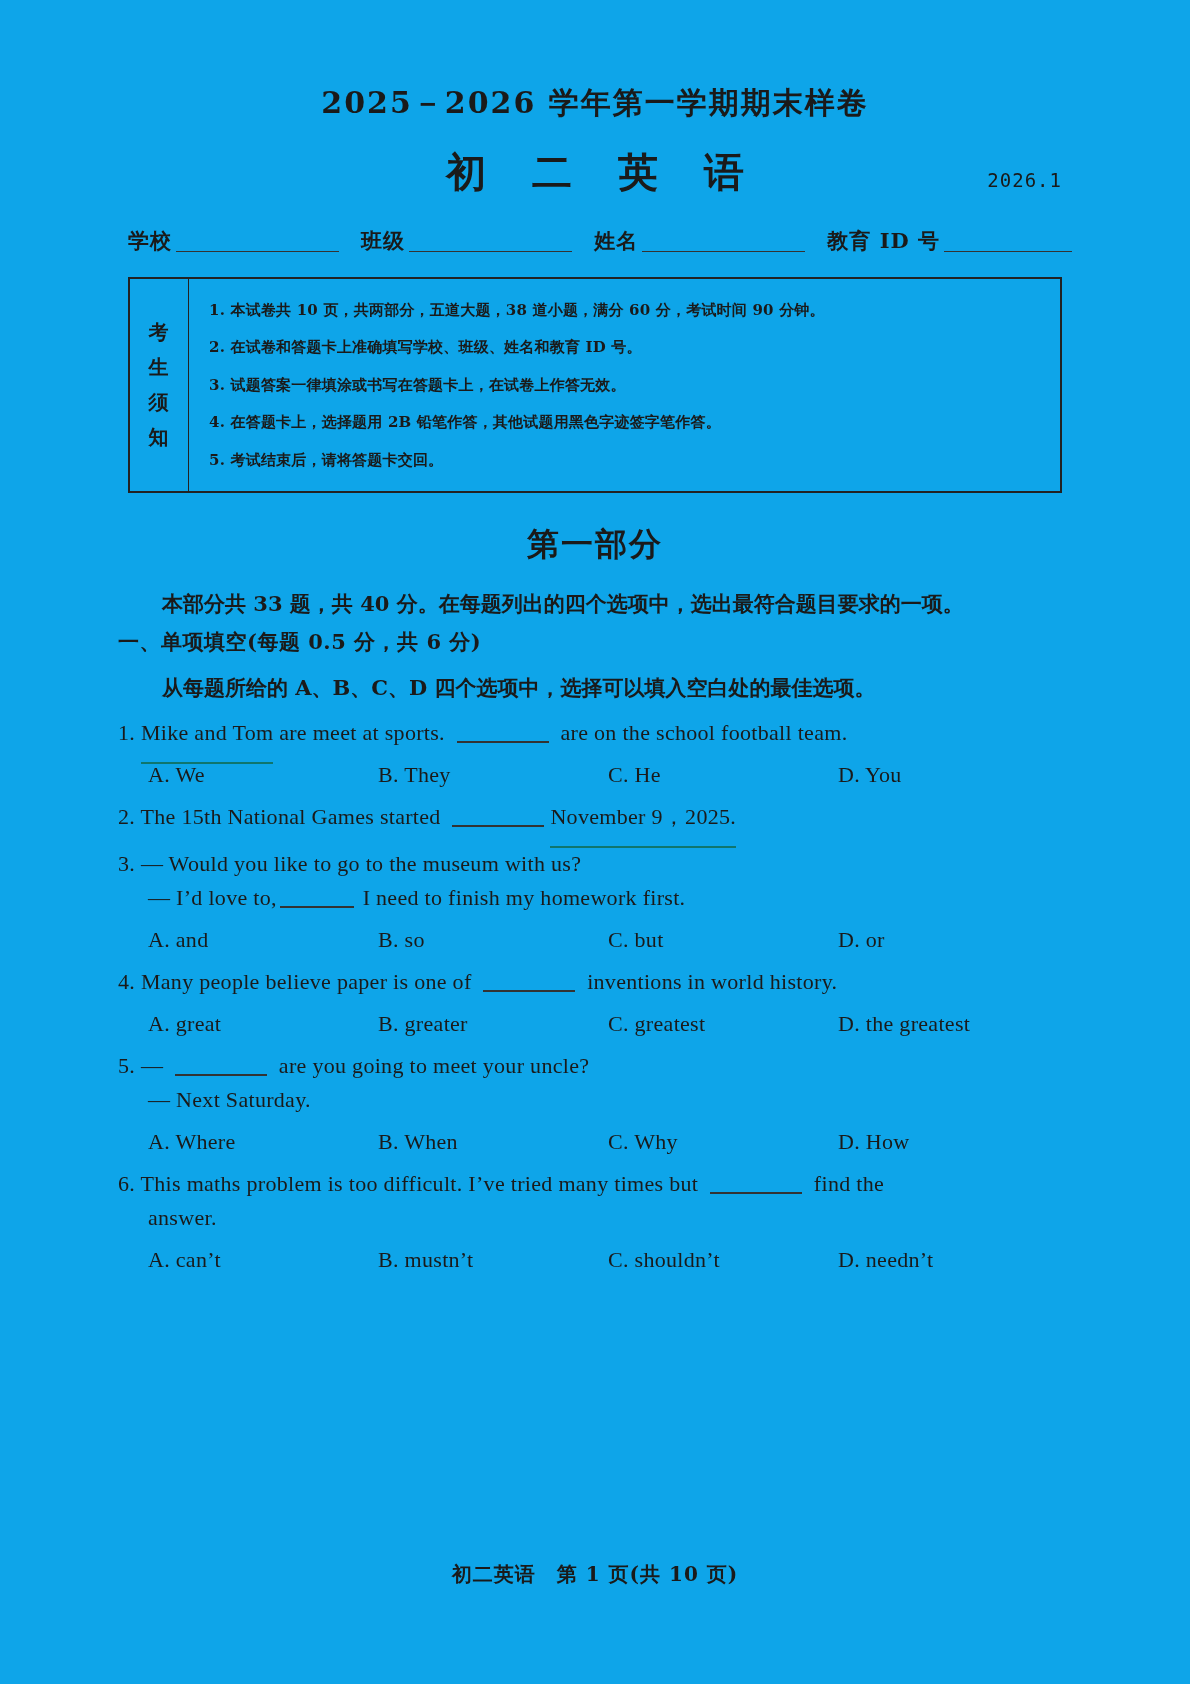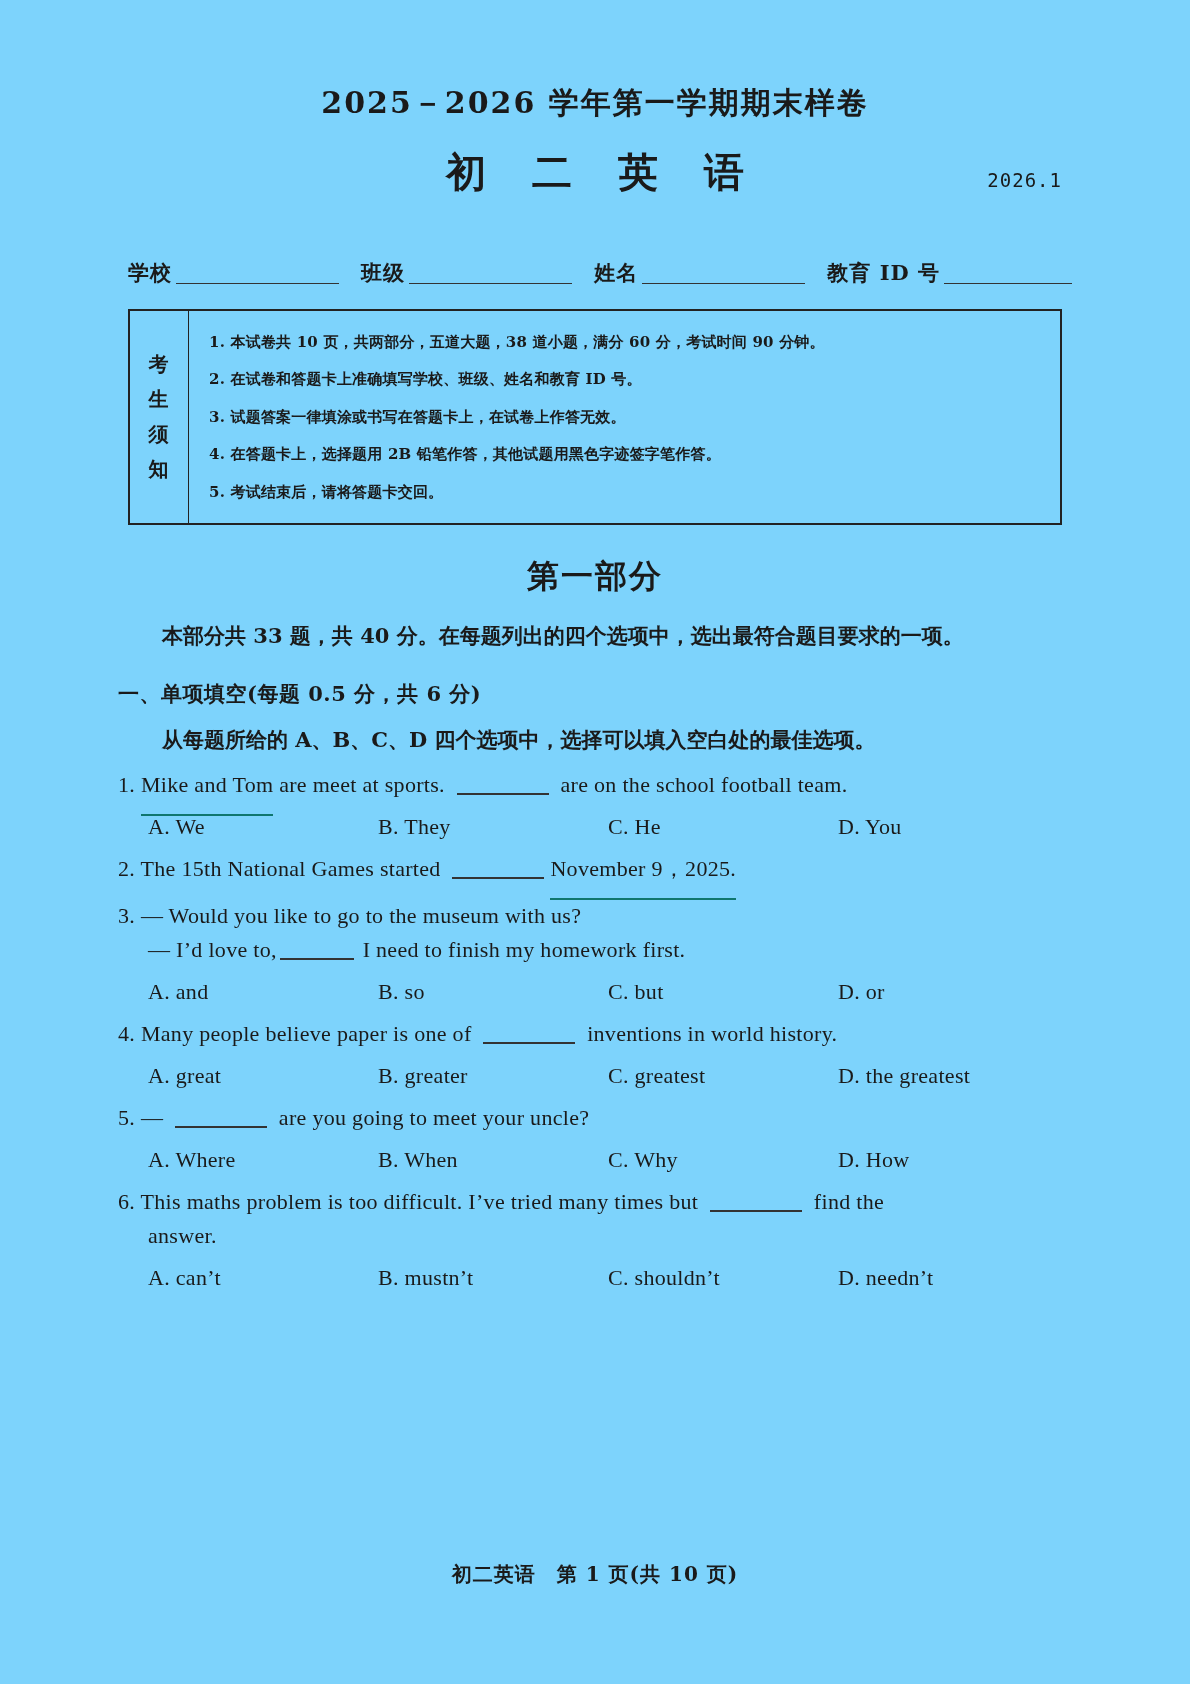--- a/index.html
+++ b/index.html
@@ -11,21 +11,21 @@
     width: 1190px;
     height: 1684px;
     position: relative;
     font-family: "Liberation Serif", "DejaVu Serif", serif;
     color: #1a1a1a;
     overflow: hidden;
   }
   .page {
     position: absolute;
     inset: 0;
-    background: #7dd3fc;
+    background: #0ea5e9;
   }
   
   .exam-title {
     text-align: center;
     font-family: "DejaVu Serif", "Liberation Serif", serif;
     font-weight: bold;
     font-size: 30px;
     letter-spacing: 2px;
     padding-top: 86px;
     line-height: 1.1;
@@ -60,21 +60,21 @@
     font-size: 21px;
     font-family: "DejaVu Serif", "Liberation Serif", serif;
   }
   .info-field {
     display: flex;
     align-items: flex-end;
     flex: 1 1 auto;
     white-space: nowrap;
   }
   .info-field:last-child { flex: 0 0 auto; }
-  .info-label { font-weight: 600; letter-spacing: 1px; margin-top: 32px; }
+  .info-label { font-weight: 600; letter-spacing: 1px; }
   .info-blank {
     flex: 1 1 auto;
     min-width: 96px;
     border-bottom: 1.5px solid #333;
     height: 20px;
     margin: 0 22px 3px 4px;
   }
   .info-field:last-child .info-blank { width: 128px; flex: 0 0 128px; margin-right: 0; }
   
   .notice {
@@ -125,21 +125,21 @@
     font-weight: 600;
     font-family: "DejaVu Serif", "Liberation Serif", serif;
     margin: 22px 118px 0 128px;
     text-indent: 34px;
     line-height: 1.4;
   }
   .section-head {
     font-size: 21px;
     font-weight: bold;
     font-family: "DejaVu Serif", "Liberation Serif", serif;
-    margin: 30px 128px 0 118px;
+    margin: 10px 128px 0 118px;
     letter-spacing: 0.5px;
   }
   .section-sub {
     font-size: 21px;
     font-weight: 700;
     font-family: "DejaVu Serif", "Liberation Serif", serif;
     margin: 18px 118px 12px 128px;
     text-indent: 34px;
   }
   
@@ -272,20 +272,21 @@
       <div class="options">
         <span class="opt">A. great</span>
         <span class="opt">B. greater</span>
         <span class="opt">C. greatest</span>
         <span class="opt">D. the greatest</span>
       </div>
     </div>
 
     <div class="q">
       <div class="q-line"><span>5.</span> <span>— </span><span class="blank-inline"></span><span> are you going to meet your uncle?</span></div>
+      <div class="q-line indent">— Next Saturday.</div>
       <div class="options">
         <span class="opt">A. Where</span>
         <span class="opt">B. When</span>
         <span class="opt">C. Why</span>
         <span class="opt">D. How</span>
       </div>
     </div>
 
     <div class="q">
       <div class="q-line"><span>6.</span> <span>This maths problem is too difficult. I’ve tried many times but </span><span class="blank-inline"></span><span> find the</span></div>

